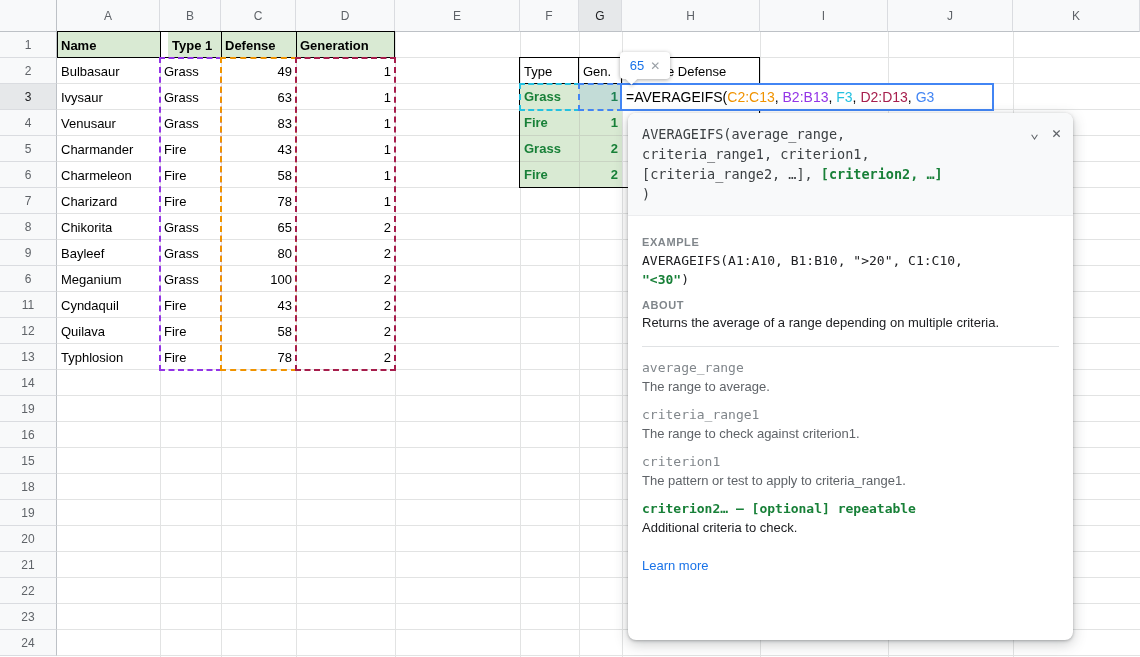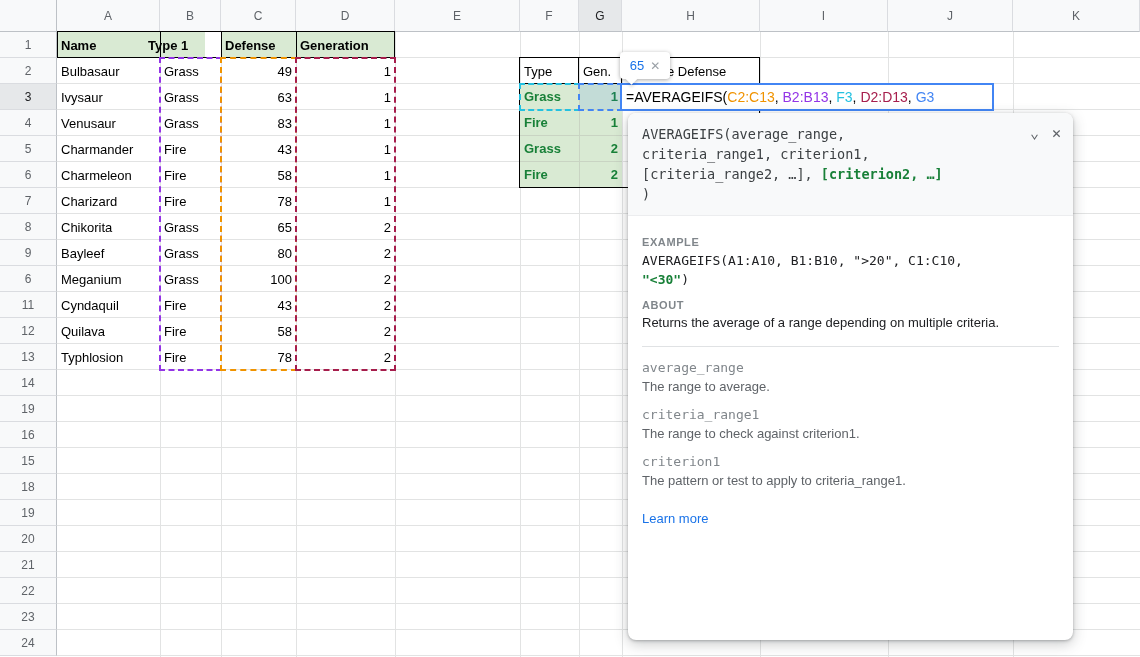--- a/index.html
+++ b/index.html
@@ -133,21 +133,21 @@
       <div class="rowhdr" style="top: 500px; height: 26px;">19</div>
       <div class="rowhdr" style="top: 526px; height: 26px;">20</div>
       <div class="rowhdr" style="top: 552px; height: 26px;">21</div>
       <div class="rowhdr" style="top: 578px; height: 26px;">22</div>
       <div class="rowhdr" style="top: 604px; height: 26px;">23</div>
       <div class="rowhdr" style="top: 630px; height: 26px;">24</div>
     </div>
 
   <div id="cells">
       <div class="cell hdr1" style="left: 57px; top: 32px; width: 103px;">Name</div>
-      <div class="cell hdr1" style="left: 144px; top: 32px; width: 61px; text-align: right;">Type 1</div>
+      <div class="cell hdr1" style="left: 168px; top: 32px; width: 61px; text-align: right;">Type 1</div>
       <div class="cell hdr1" style="left: 221px; top: 32px; width: 75px;">Defense</div>
       <div class="cell hdr1" style="left: 296px; top: 32px; width: 99px;">Generation</div>
       <div class="cell " style="left: 57px; top: 58px; width: 103px;">Bulbasaur</div>
       <div class="cell " style="left: 160px; top: 58px; width: 61px;">Grass</div>
       <div class="cell num" style="left: 221px; top: 58px; width: 75px;">49</div>
       <div class="cell num" style="left: 296px; top: 58px; width: 99px;">1</div>
       <div class="cell " style="left: 57px; top: 84px; width: 103px;">Ivysaur</div>
       <div class="cell " style="left: 160px; top: 84px; width: 61px;">Grass</div>
       <div class="cell num" style="left: 221px; top: 84px; width: 75px;">63</div>
       <div class="cell num" style="left: 296px; top: 84px; width: 99px;">1</div>
@@ -261,17 +261,21 @@
             <div class="pdesc">The range to average.</div>
           </div>
           <div class="param">
             <div class="pname">criteria_range1</div>
             <div class="pdesc">The range to check against criterion1.</div>
           </div>
           <div class="param">
             <div class="pname">criterion1</div>
             <div class="pdesc">The pattern or test to apply to criteria_range1.</div>
           </div>
+          <div class="param active">
+            <div class="pname">criterion2… – [optional] repeatable</div>
+            <div class="pdesc">Additional criteria to check.</div>
+          </div>
         </div>
       <a class="learn">Learn more</a>
     </div>
   </div>
 </div>
 
 </body></html>

